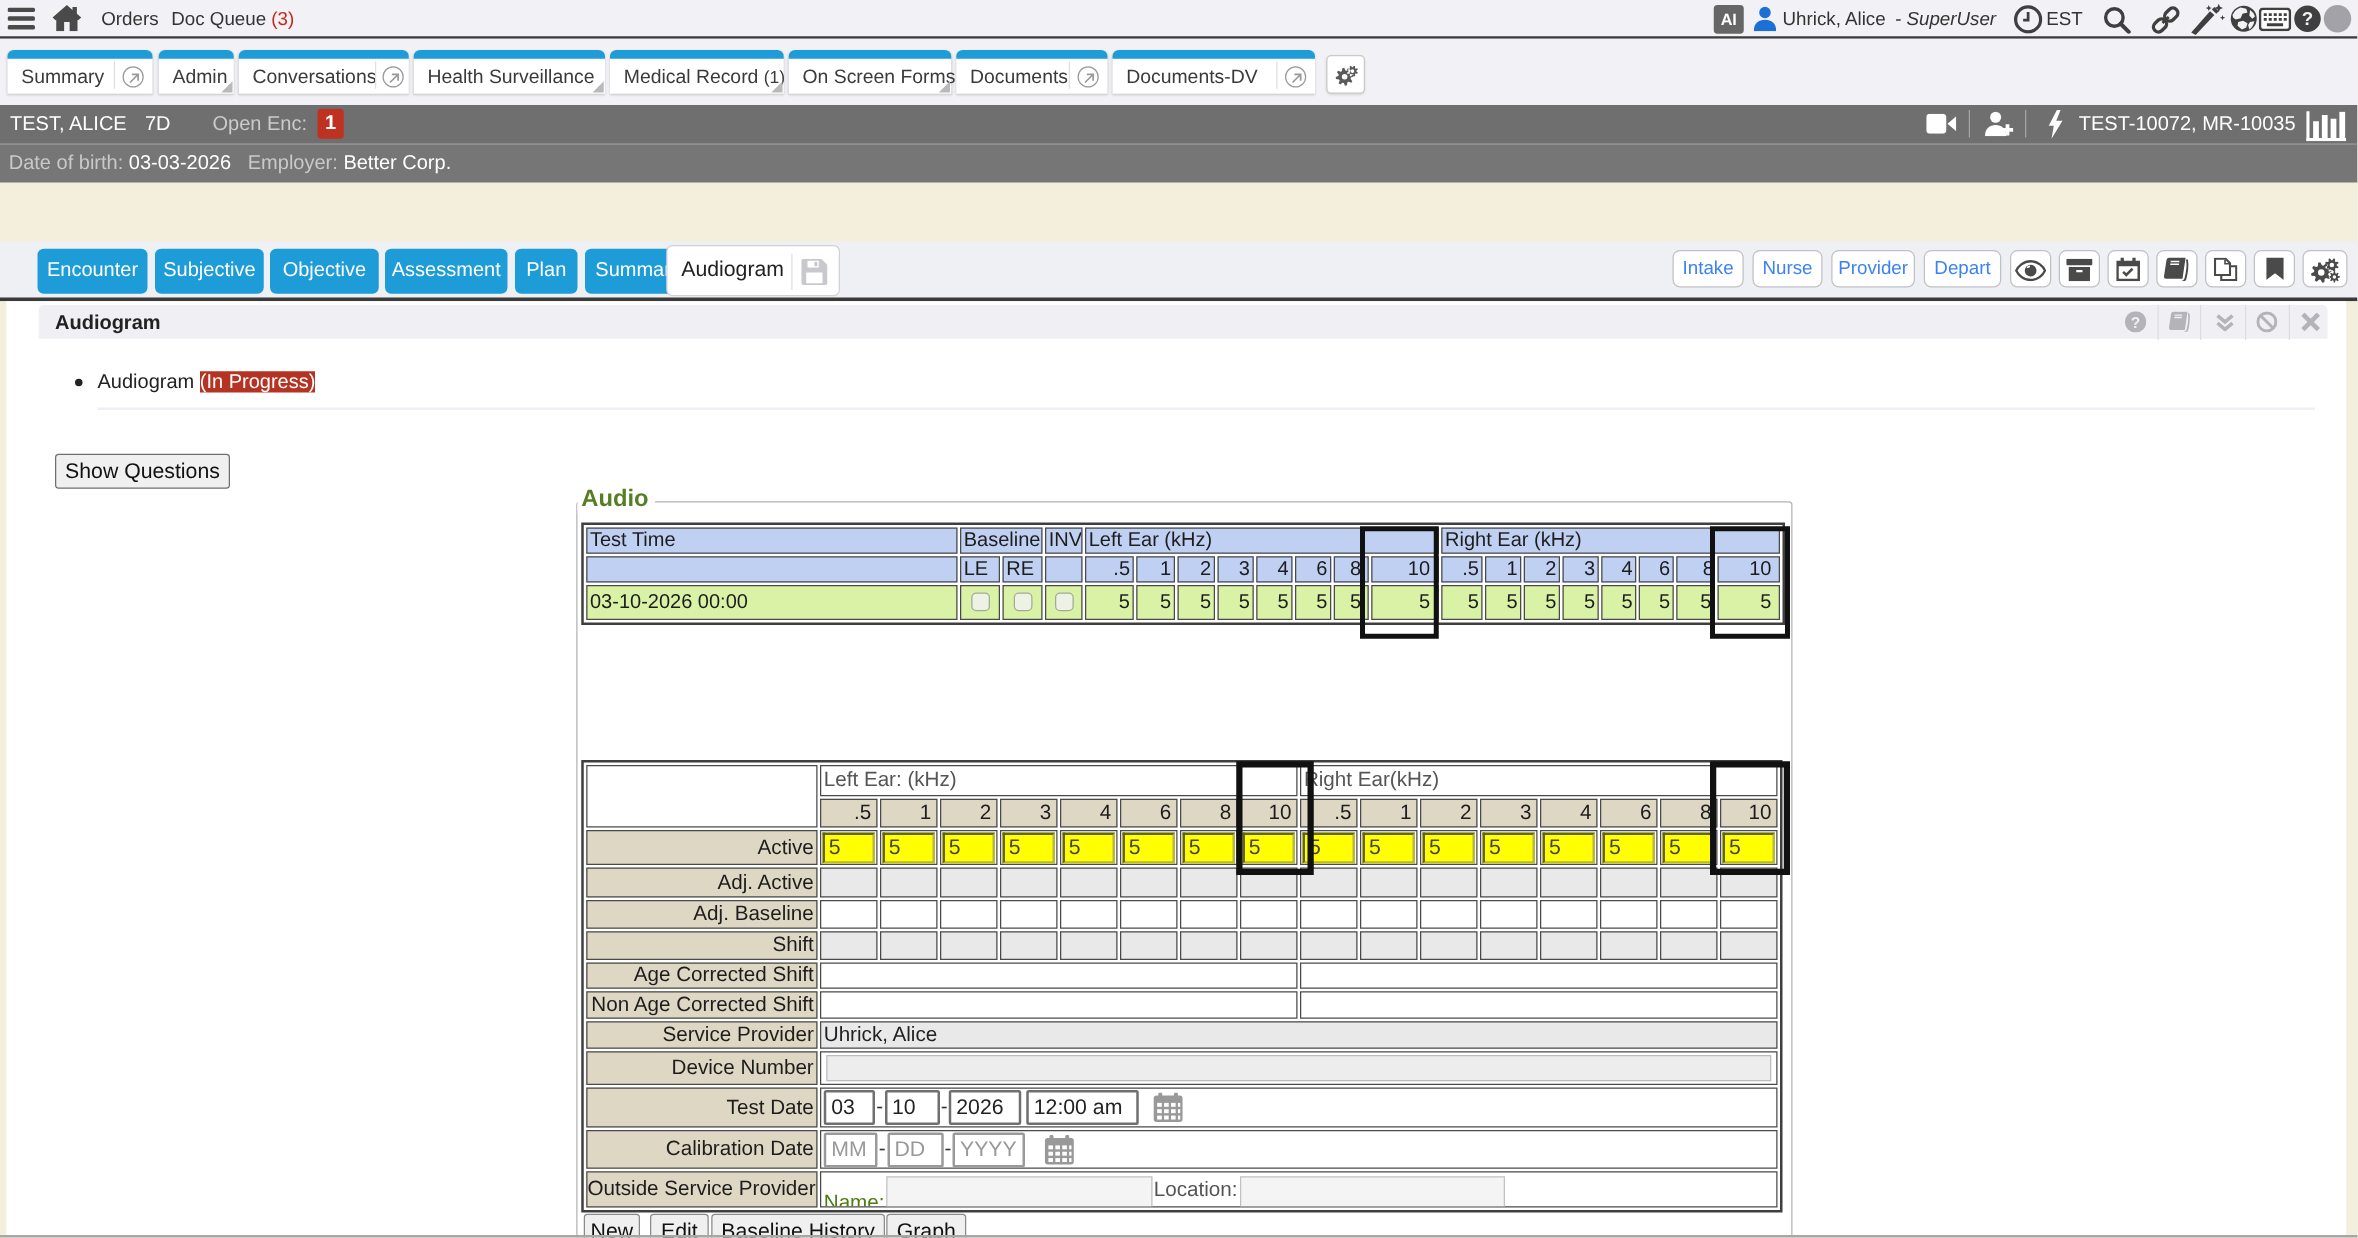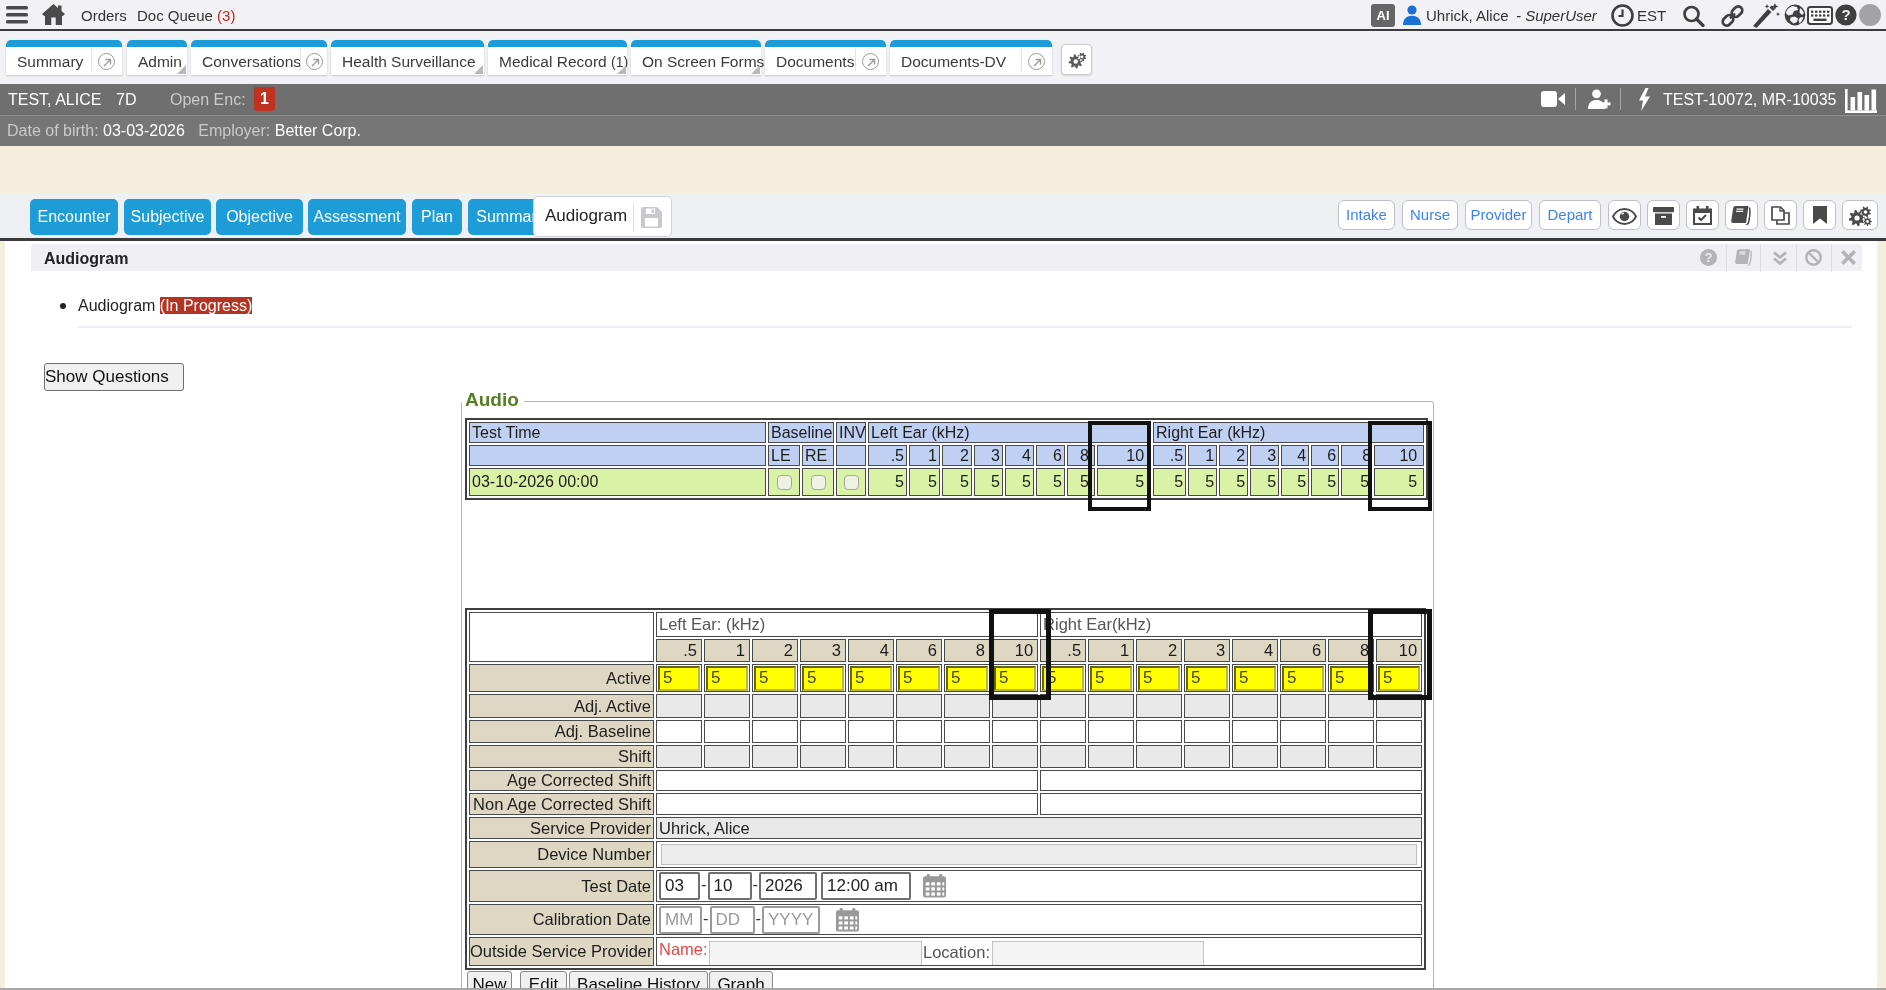--- a/index.html
+++ b/index.html
@@ -335,21 +335,21 @@
           <path d="M3.6 3.6 L13.4 13.4" stroke="#b3b3b9" stroke-width="2.4"></path>
         </svg>
       <div class="abs" style="left:1800px;top:0px;width:1px;height:28px;background:#dddde1"></div>
       <svg class="abs" style="left:1810px;top:6px" width="15" height="15" viewBox="0 0 15 15">
           <path d="M2.6 0 L7.5 4.9 L12.4 0 L15 2.6 L10.1 7.5 L15 12.4 L12.4 15 L7.5 10.1 L2.6 15 L0 12.4 L4.9 7.5 L0 2.6 Z" fill="#b3b3b9"></path>
         </svg>
       </div>
     <div class="abs" style="left:60px;top:62px;width:6px;height:6px;border-radius:50%;background:#222"></div>
     <div class="abs" style="left:78px;top:56px;font-size:16px;color:#222">Audiogram <span style="background:#b53322;color:#fff">(In Progress)</span></div>
     <div class="abs" style="left:78px;top:85px;width:1774px;height:2px;background:#edeff4"></div>
-    <div class="abs" style="left:44px;top:122px;width:140px;height:28px;background:#f0f0f0;border:1.5px solid #6f6f6f;border-radius:3px;font-size:17px;color:#111;line-height:26px">Show Questions</div>
+    <div class="abs" style="left:44px;top:122px;width:140px;height:28px;background:#f0f0f0;border:1.5px solid #6f6f6f;border-radius:3px;font-size:17px;color:#111;text-align:center;line-height:26px">Show Questions</div>
     <div id="fieldset">
       <div id="legend">Audio</div>
     </div>
     <table id="t1" class="abs" style="left:465px;top:177px;width:961px">
       <colgroup>
           <col style="width:297px">
           <col style="width:32px">
           <col style="width:32px">
           <col style="width:30px">
           <col style="width:39px">
@@ -607,21 +607,21 @@
                   <rect x="10" y="20" width="4" height="3.4"></rect>
                   <rect x="16" y="20" width="4" height="3.4"></rect>
                   <rect x="22" y="20" width="2" height="3.4"></rect>
                   <rect x="22" y="9" width="2" height="3.4"></rect>
                 </g>
               </svg></td>
           </tr>
       <tr style="height:29px">
             <td class="tan lab">Outside Service Provider</td>
             <td colspan="16" style="position:relative">
-              <span class="abs" style="left:2px;top:2px;color:#ef4444">Name:</span>
+              <span class="abs" style="left:2px;top:15px;color:#4d7c0f">Name:</span>
               <span class="inpbox abs" style="left:52px;top:3px;width:213px"></span>
               <span class="abs" style="left:266px;top:5px;color:#555">Location:</span>
               <span class="inpbox abs" style="left:335px;top:3px;width:212px"></span>
             </td>
           </tr>
     </tbody>
       </table>
     <div class="obtn2 abs" style="left:467px;top:730px;width:45px">New</div>
     <div class="obtn2 abs" style="left:520px;top:730px;width:47px">Edit</div>
     <div class="obtn2 abs" style="left:569px;top:730px;width:139px">Baseline History</div>

